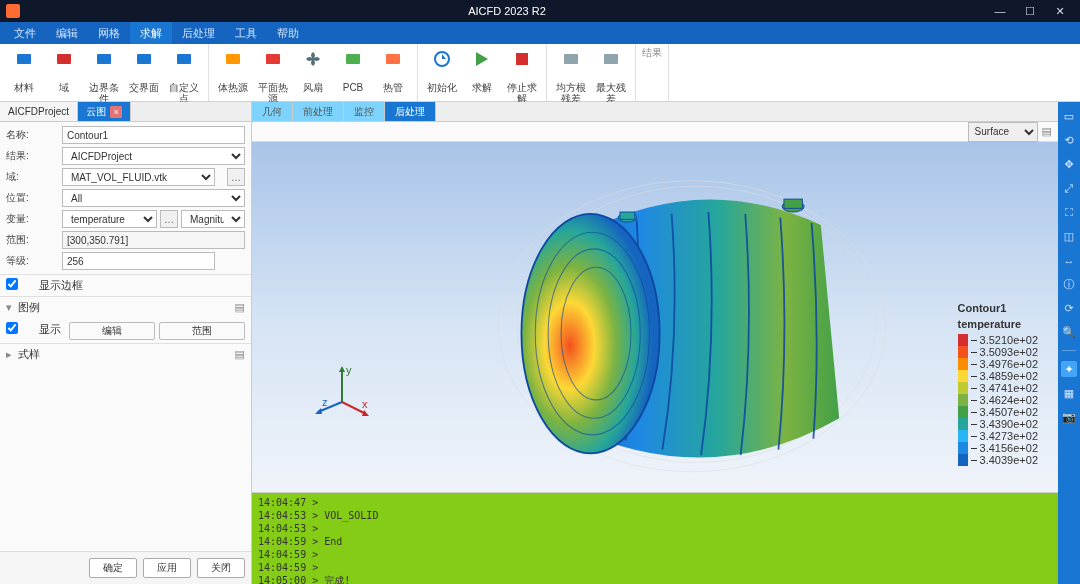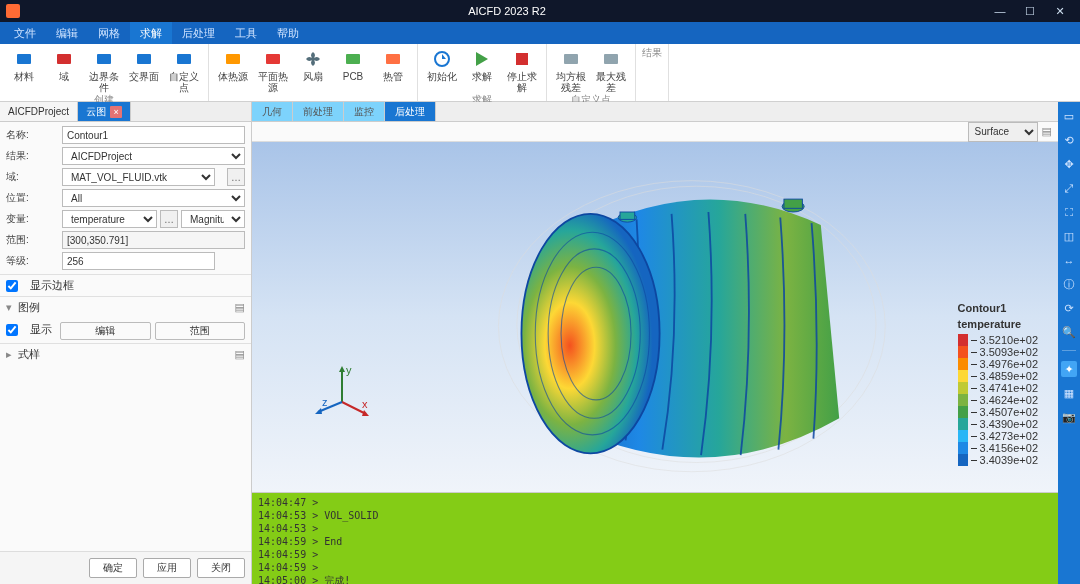--- a/index.html
+++ b/index.html
@@ -10,35 +10,35 @@
 .titlebar .winbtns{display:flex;gap:2px}
 .titlebar .winbtn{width:28px;height:18px;display:flex;align-items:center;justify-content:center;color:#cde;cursor:pointer}
 .menubar{height:22px;background:#1565c0;display:flex;align-items:stretch;padding:0 4px}
 .menubar .menuitem{padding:0 10px;display:flex;align-items:center;color:#cfe3ff;cursor:pointer}
 .menubar .menuitem.active{background:#1976d2;color:#fff}
 .ribbon{height:58px;background:#fff;border-bottom:1px solid #d0d0d0;display:flex;align-items:stretch}
 .ribbongroup{border-right:1px solid #e0e0e0;padding:2px 6px;display:flex;flex-direction:column}
 .ribbonrow{display:flex;gap:4px;flex:1;align-items:flex-start}
 .ribbonbtn{display:flex;flex-direction:column;align-items:center;width:36px;padding-top:2px;cursor:pointer;border-radius:2px}
 .ribbonbtn .ico{width:22px;height:22px;display:flex;align-items:center;justify-content:center}
-.ribbonbtn .lbl{font-size:10px;color:#444;margin-top:1px;line-height:11px;text-align:center}
+.ribbonbtn .lbl{font-size:10px;color:#444;margin-top:12px;line-height:11px;text-align:center}
 .ribbonlabel{text-align:center;font-size:10px;color:#888;padding-bottom:1px}
 .mainrow{flex:1;display:flex;min-height:0}
 .leftpanel{width:252px;border-right:1px solid #ccc;display:flex;flex-direction:column;background:#fafafa}
 .lp-tabs{height:20px;background:#eee;display:flex;align-items:stretch;border-bottom:1px solid #ccc}
 .lp-tab{padding:0 8px;display:flex;align-items:center;border-right:1px solid #ccc;background:#f5f5f5;cursor:pointer;font-size:10px}
 .lp-tab.active{background:#1976d2;color:#fff}
 .lp-tab .x{margin-left:4px;width:12px;height:12px;background:#e57373;color:#fff;display:inline-flex;align-items:center;justify-content:center;border-radius:1px;font-size:9px}
 .form{padding:4px 6px;display:grid;grid-template-columns:44px 1fr auto;gap:3px 12px;align-items:center}
 .form .flabel{font-size:10px;color:#444}
 .form input,.form select{width:100%;height:18px;border:1px solid #bbb;padding:0 4px;font-size:10px;background:#fff}
 .form .smallbtn{width:18px;height:18px;border:1px solid #bbb;background:#f0f0f0;display:flex;align-items:center;justify-content:center;cursor:pointer;font-size:10px;color:#666}
 .section{padding:3px 6px;border-top:1px solid #e0e0e0}
 .section .caret{width:12px;display:inline-block;color:#888;cursor:pointer}
-.checkbox{display:flex;align-items:center;gap:12px;font-size:10px;color:#444}
+.checkbox{display:flex;gap:21px;font-size:10px;color:#444}
 .checkbox input{width:12px;height:12px}
 .btnrow{display:flex;gap:4px;margin-top:3px}
 .btnrow .btn{flex:1;height:18px;border:1px solid #bbb;background:#fafafa;display:flex;align-items:center;justify-content:center;font-size:10px;cursor:pointer;border-radius:2px}
 .lp-footer{margin-top:auto;padding:6px;display:flex;gap:6px;justify-content:flex-end;border-top:1px solid #ddd;background:#f5f5f5}
 .lp-footer .btn{width:48px;height:20px;border:1px solid #aaa;background:#fff;display:flex;align-items:center;justify-content:center;font-size:10px;cursor:pointer;border-radius:2px}
 .centerpanel{flex:1;display:flex;flex-direction:column;min-width:0}
 .cp-tabs{height:20px;background:#eee;display:flex;border-bottom:1px solid #ccc;align-items:stretch}
 .cp-tab{padding:0 10px;display:flex;align-items:center;border-right:1px solid #ccc;font-size:10px;color:#555;cursor:pointer;background:#7dd3fc}
 .cp-tab.active{background:#1976d2;color:#fff}
 .cp-toolbar{height:20px;background:#fafafa;border-bottom:1px solid #ddd;display:flex;align-items:center;justify-content:flex-end;padding:0 6px;gap:4px}

